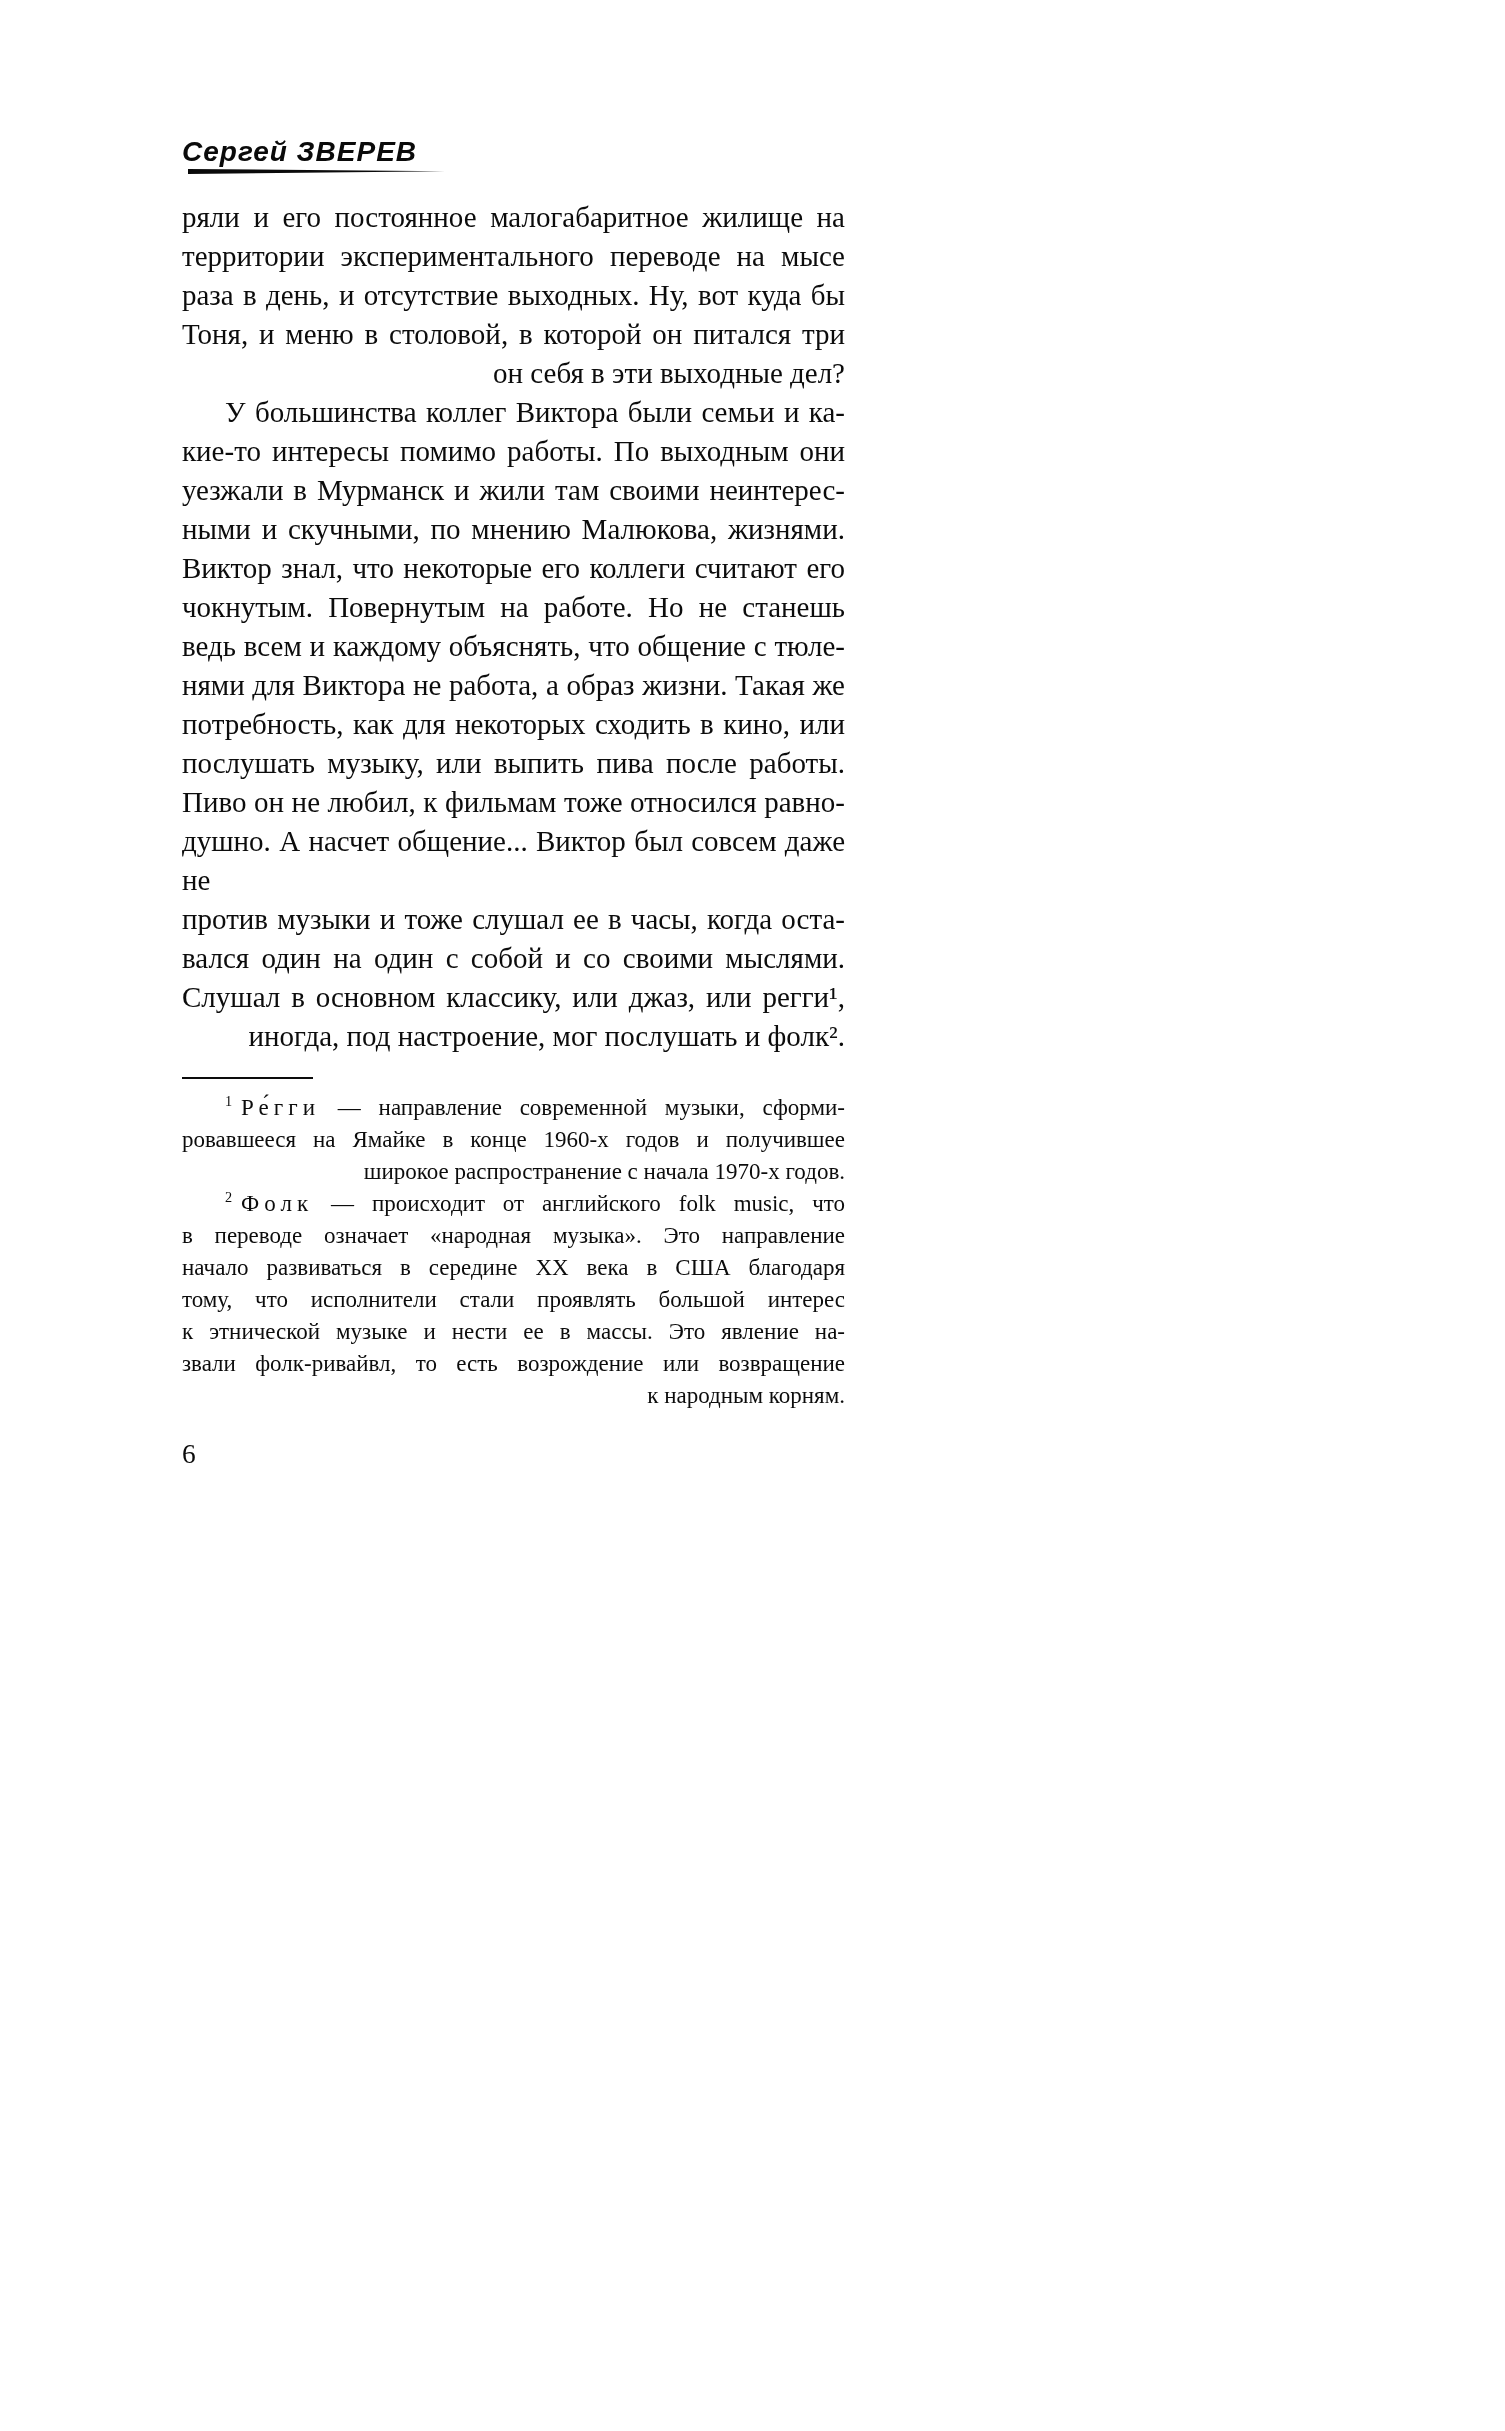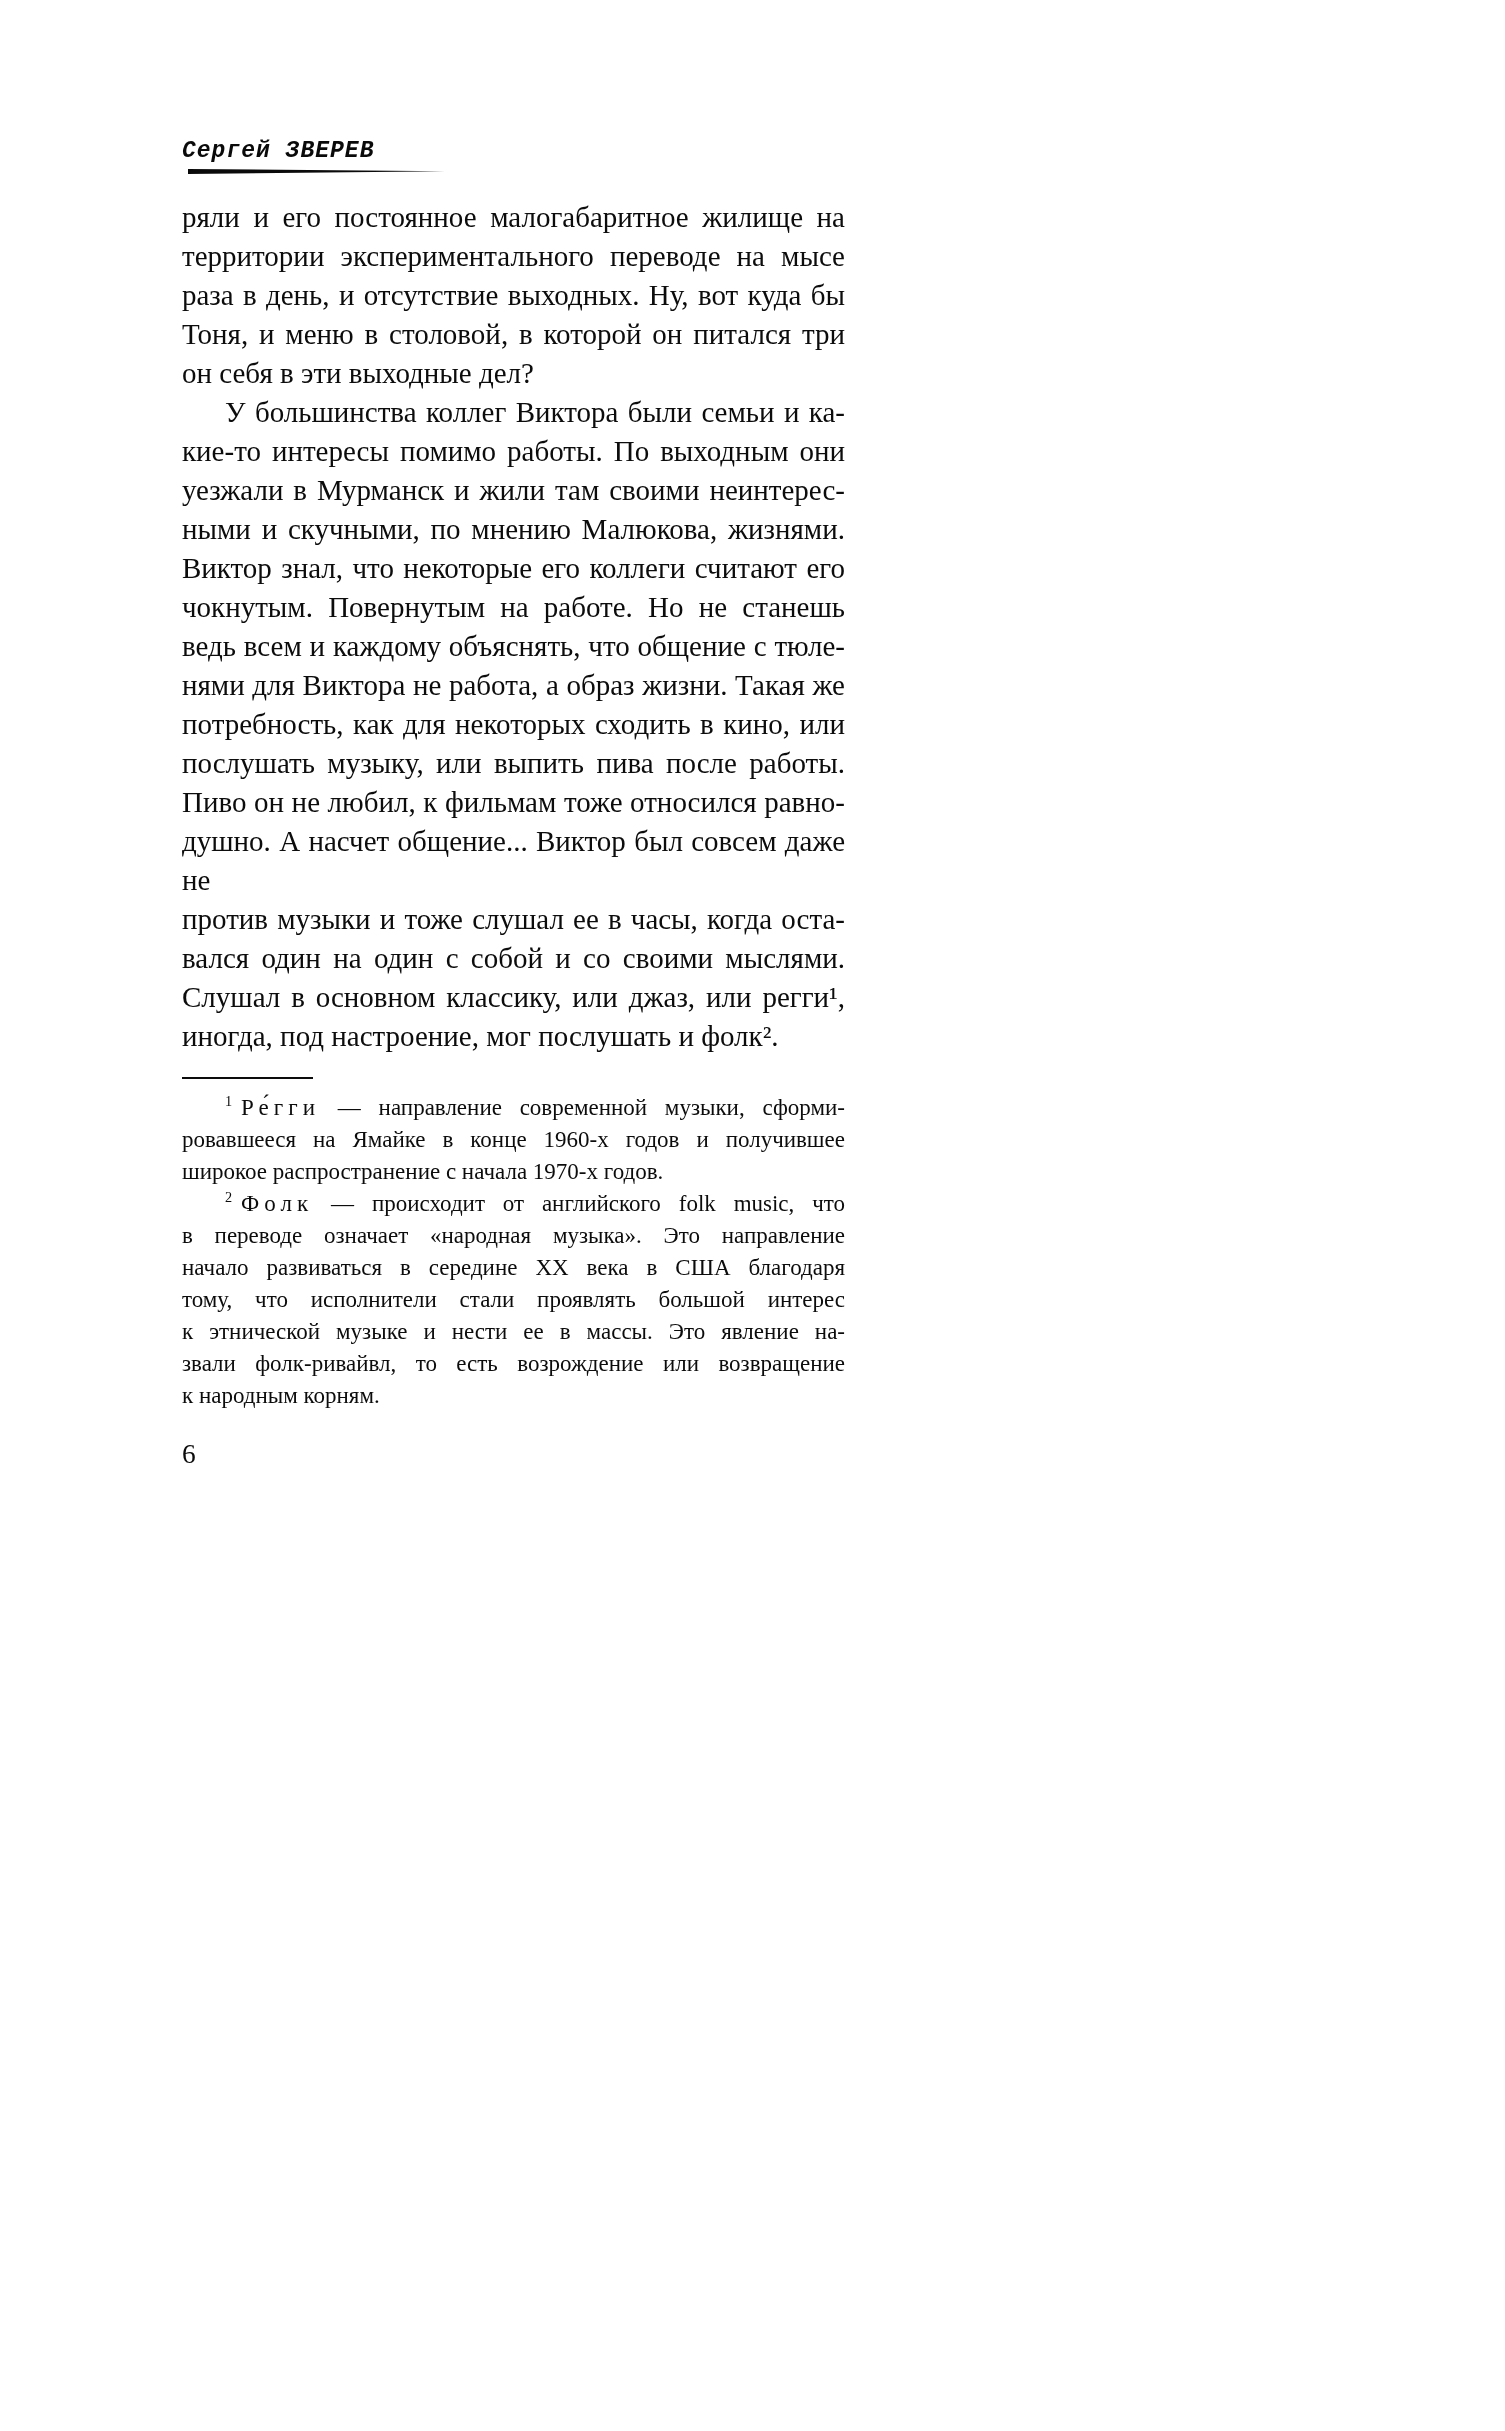--- a/index.html
+++ b/index.html
@@ -7,37 +7,37 @@
   .page {
     position: relative;
     width: 1506px;
     height: 2432px;
     background: #ffffff;
     color: #0c0c0c;
     padding: 135px 0 0 182px;
     overflow: hidden;
   }
   .author {
-    font-family: Liberation Mono, monospace;
+    font-family: Liberation Sans, sans-serif;
     font-style: italic;
     font-weight: bold;
-    font-size: 23px;
+    font-size: 28px;
     line-height: 33px;
     letter-spacing: 1px;
     color: #0a0a0a;
   }
   .flourish { display: block; margin-top: 1px; margin-left: 5.9px; }
   header { margin-bottom: 23.5px; }
   .text-block {
     width: 663px;
     font-family: "Liberation Serif", serif;
     font-size: 29px;
     line-height: 39px;
   }
-  .line { text-align: left; }
+  .line { text-align: right; }
   .justify { text-align: justify; text-align-last: justify; }
   .indent { text-indent: 43px; }
   .fn-rule {
     margin-top: 20.6px;
     width: 131px;
     height: 2px;
     background: #0c0c0c;
   }
   .footnotes {
     width: 663px;

